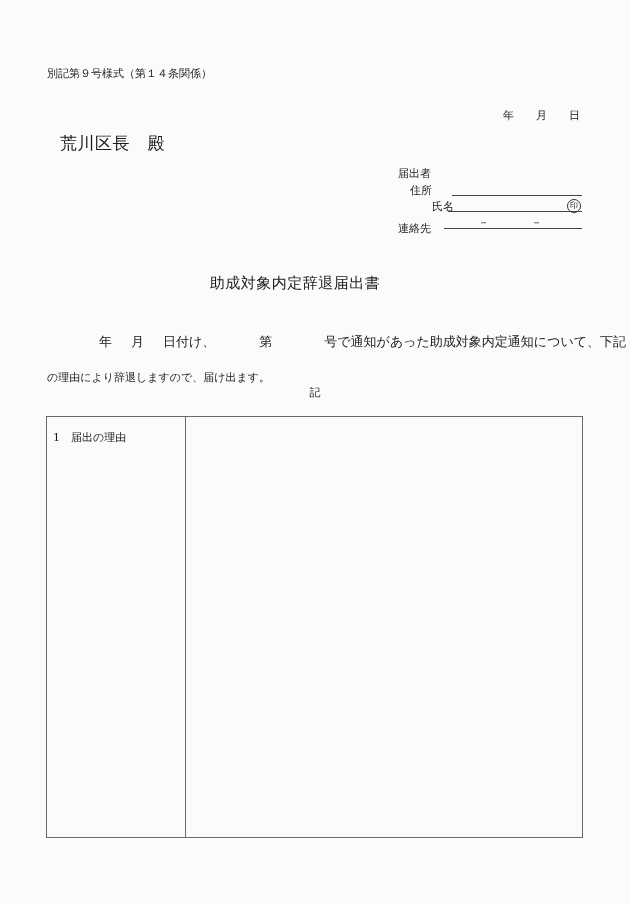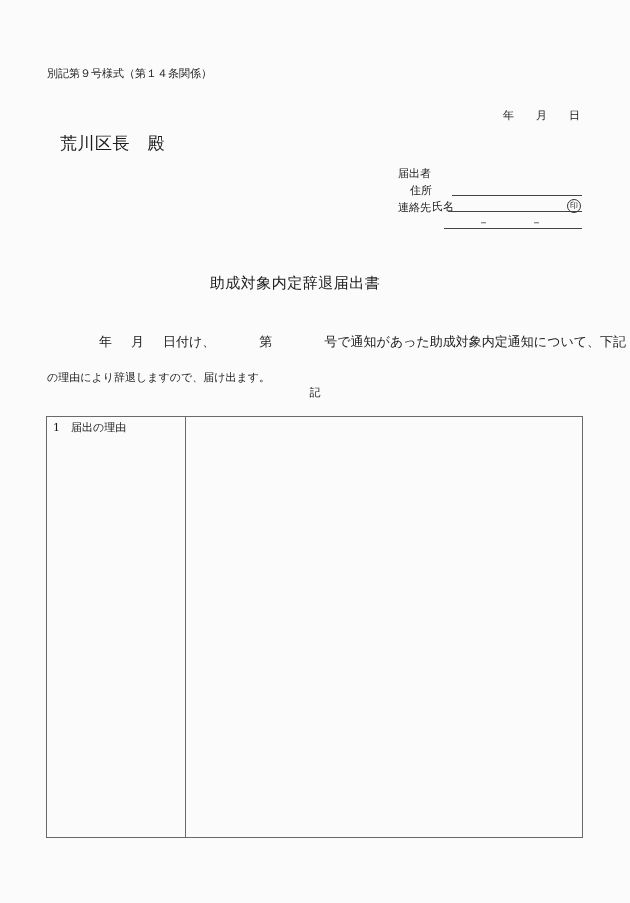--- a/index.html
+++ b/index.html
@@ -23,21 +23,21 @@
     #date-row { left: 503px; top: 108px; font-size: 11px; }
     #date-row span { display: inline-block; }
     #date-row .gap { width: 22px; }
 
     #addressee { left: 60px; top: 132px; font-size: 17px; letter-spacing: 0.5px; }
 
     .applicant-label { font-size: 11px; }
     #applicant-title { left: 398px; top: 166px; }
     #address-label { left: 410px; top: 183px; }
     #name-label { left: 410px; top: 199px; margin-left: 22px; }
-    #contact-label { left: 398px; top: 200px; }
+    #contact-label { left: 398px; top: 221px; }
 
     .field-line {
       position: absolute;
       border-bottom: 1px solid #444;
       height: 0;
     }
     #address-line { left: 452px; top: 195px; width: 130px; }
     #name-line { left: 448px; top: 211px; width: 134px; }
     #contact-line { left: 444px; top: 228px; width: 138px; }
 
@@ -76,21 +76,21 @@
       width: 537px; height: 422px;
       border-collapse: collapse;
       table-layout: fixed;
     }
     #detail-table td {
       border: 1px solid #6a6a6a;
       vertical-align: top;
       padding: 0;
       font-size: 11px;
     }
-    #detail-table td.label-cell { width: 126px; padding: 3px 6px; }
+    #detail-table td.label-cell { width: 126px; padding: 13px 6px; }
     #row-reason { height: 303px; }
     #row-other { height: 117px; }
   </style>
 </head>
 <body>
 
 <div class="abs" id="form-header">別記第９号様式（第１４条関係）</div>
 
 <div class="abs" id="date-row">
   <span>年</span><span class="gap"></span><span>月</span><span class="gap"></span><span>日</span>

